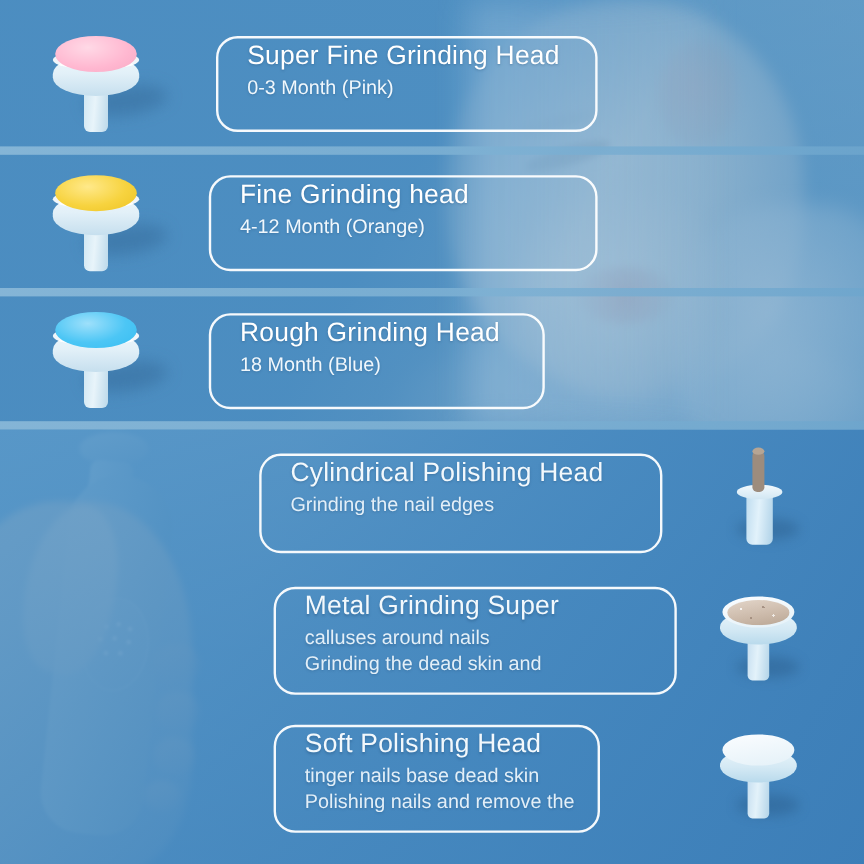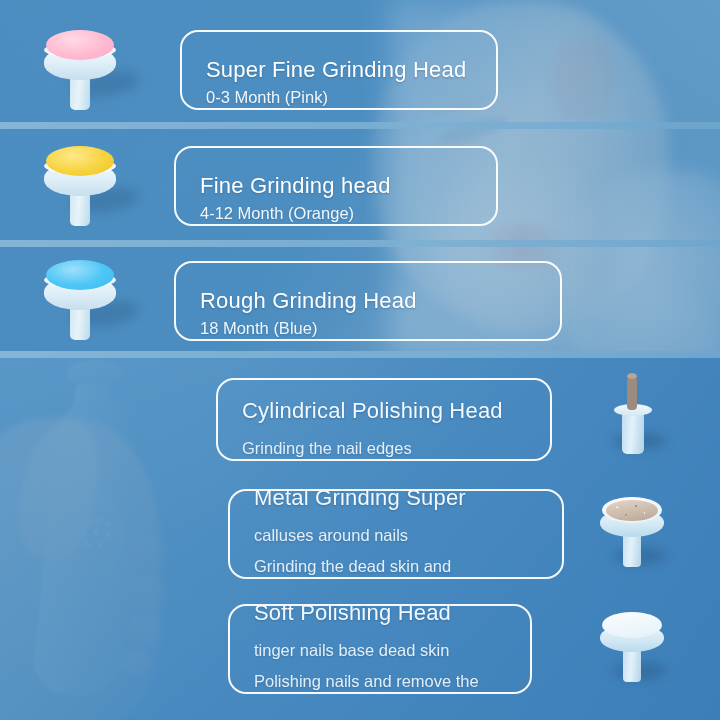--- a/index.html
+++ b/index.html
@@ -193,34 +193,34 @@
     position:absolute;left:35px;top:3px;width:10px;height:6px;border-radius:50%;
     background:#b6a594;
   }
 
   
   .card{
     position:absolute;
     border:2px solid rgba(255,255,255,.95);
     border-radius:18px;
     box-sizing:border-box;
-    display:flex;flex-direction:column;justify-content:flex-end;
+    display:flex;flex-direction:column;justify-content:flex-start;
     padding:0 0 0 24px;
   }
   .card .title{
     color:#ffffff;font-size:22px;line-height:28px;font-weight:400;
     letter-spacing:.2px;margin:0 0 3px 0;white-space:nowrap;
     text-shadow:0 1px 2px rgba(30,70,110,.35);
   }
   .card .sub{
     color:#f0f7fc;font-size:16.5px;line-height:21px;font-weight:400;margin:0;
     text-shadow:0 1px 2px rgba(30,70,110,.30);
   }
   .card.dim .title{color:#f2f8fc;}
-  .card.dim .sub{color:#e3eff8;margin-top:10px;}
+  .card.dim .sub{color:#e3eff8;}
 </style>
 </head>
 <body>
 
 <div id="stage">
 
   <div class="section-top">
 
     <div class="baby-wrap">
       <div class="baby-bed"></div>
@@ -266,21 +266,21 @@
     <div class="card" style="left:180px;top:30px;width:318px;height:80px;">
       <div class="title">Super Fine Grinding Head</div>
       <div class="sub">0-3 Month  (Pink)</div>
     </div>
 
     <div class="card" style="left:174px;top:146px;width:324px;height:80px;">
       <div class="title">Fine Grinding head</div>
       <div class="sub">4-12 Month  (Orange)</div>
     </div>
 
-    <div class="card" style="left:174px;top:261px;width:388px;height:80px;">
+    <div class="card" style="left:174px;top:261px;width:280px;height:80px;">
       <div class="title">Rough Grinding Head</div>
       <div class="sub">18 Month  (Blue)</div>
     </div>
   </div>
 
   <div class="section-bottom">
 
     <div class="hand-wrap">
       <div class="device-head"></div>
       <div class="device-neck"></div>
@@ -308,21 +308,21 @@
       <div class="title">Cylindrical Polishing Head</div>
       <div class="sub">Grinding the nail edges</div>
     </div>
 
     <div class="card dim" style="left:228px;top:131px;width:336px;height:90px;">
       <div class="title">Metal Grinding Super</div>
       <div class="sub">calluses around nails</div>
       <div class="sub">Grinding the dead skin and</div>
     </div>
 
-    <div class="card dim" style="left:228px;top:246px;width:304px;height:90px;">
+    <div class="card dim" style="left:228px;top:246px;width:272px;height:90px;">
       <div class="title">Soft Polishing Head</div>
       <div class="sub">tinger nails base dead skin</div>
       <div class="sub">Polishing nails and remove the</div>
     </div>
 
     <div class="sm-icon" style="left:592px;top:12px;">
       <div class="sm-shadow"></div>
       <div class="cy-tube"></div>
       <div class="cy-collar"></div>
       <div class="cy-bit"></div>

